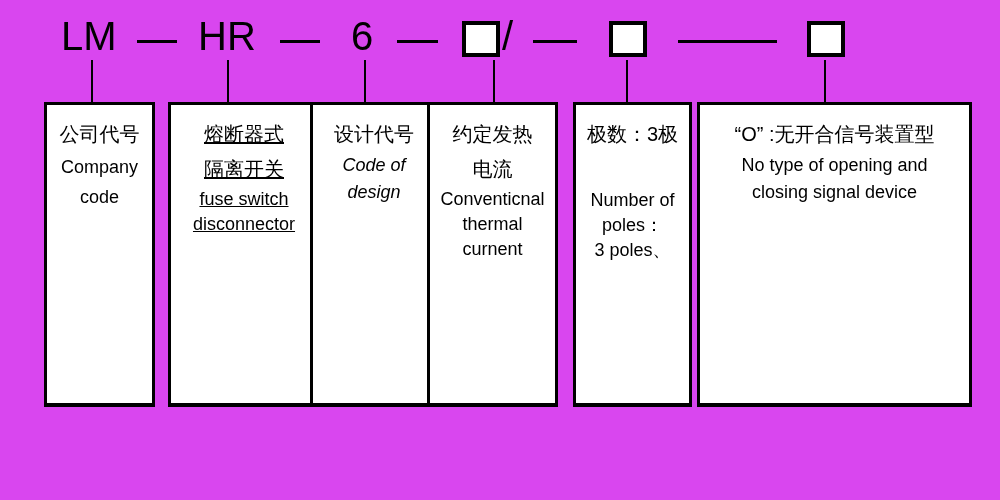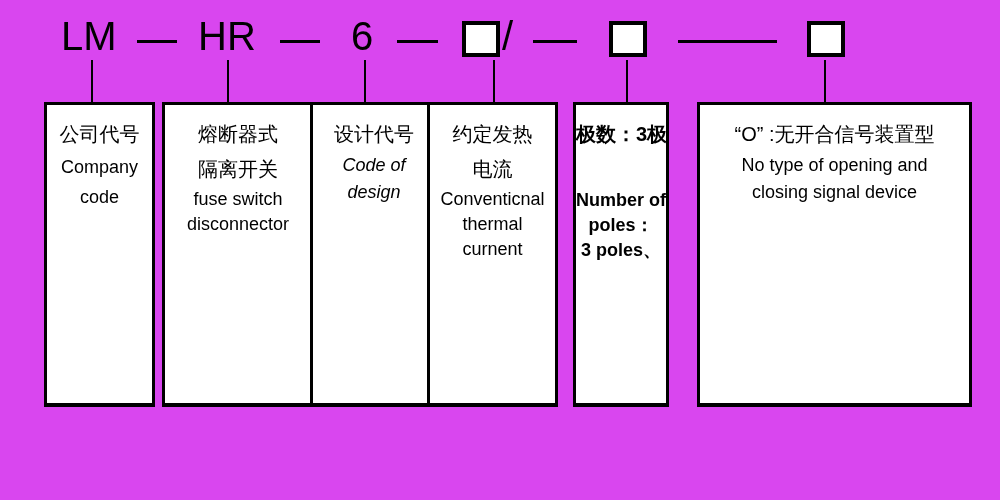--- a/index.html
+++ b/index.html
@@ -71,24 +71,24 @@
     top: 102px;
     height: 305px;
     border: 3px solid #000;
     border-bottom-width: 4px;
     box-sizing: border-box;
     background: #fff;
     text-align: center;
     padding-top: 12px;
   }
   .b1 { left: 44px;  width: 111px; }
-  .b2 { left: 162px; width: 152px; }
+  .b2 { left: 168px; width: 152px; text-decoration: underline; }
   .b3 { left: 310px; width: 128px; }
   .b4 { left: 427px; width: 131px; }
-  .b5 { left: 573px; width: 96px; font-weight: bold; }
+  .b5 { left: 573px; width: 119px; }
   .b6 { left: 697px; width: 275px; }
   .zh {
     font-size: 20px;
     line-height: 35px;
     white-space: nowrap;
   }
   .en {
     font-size: 18px;
     line-height: 25px;
     white-space: nowrap;

